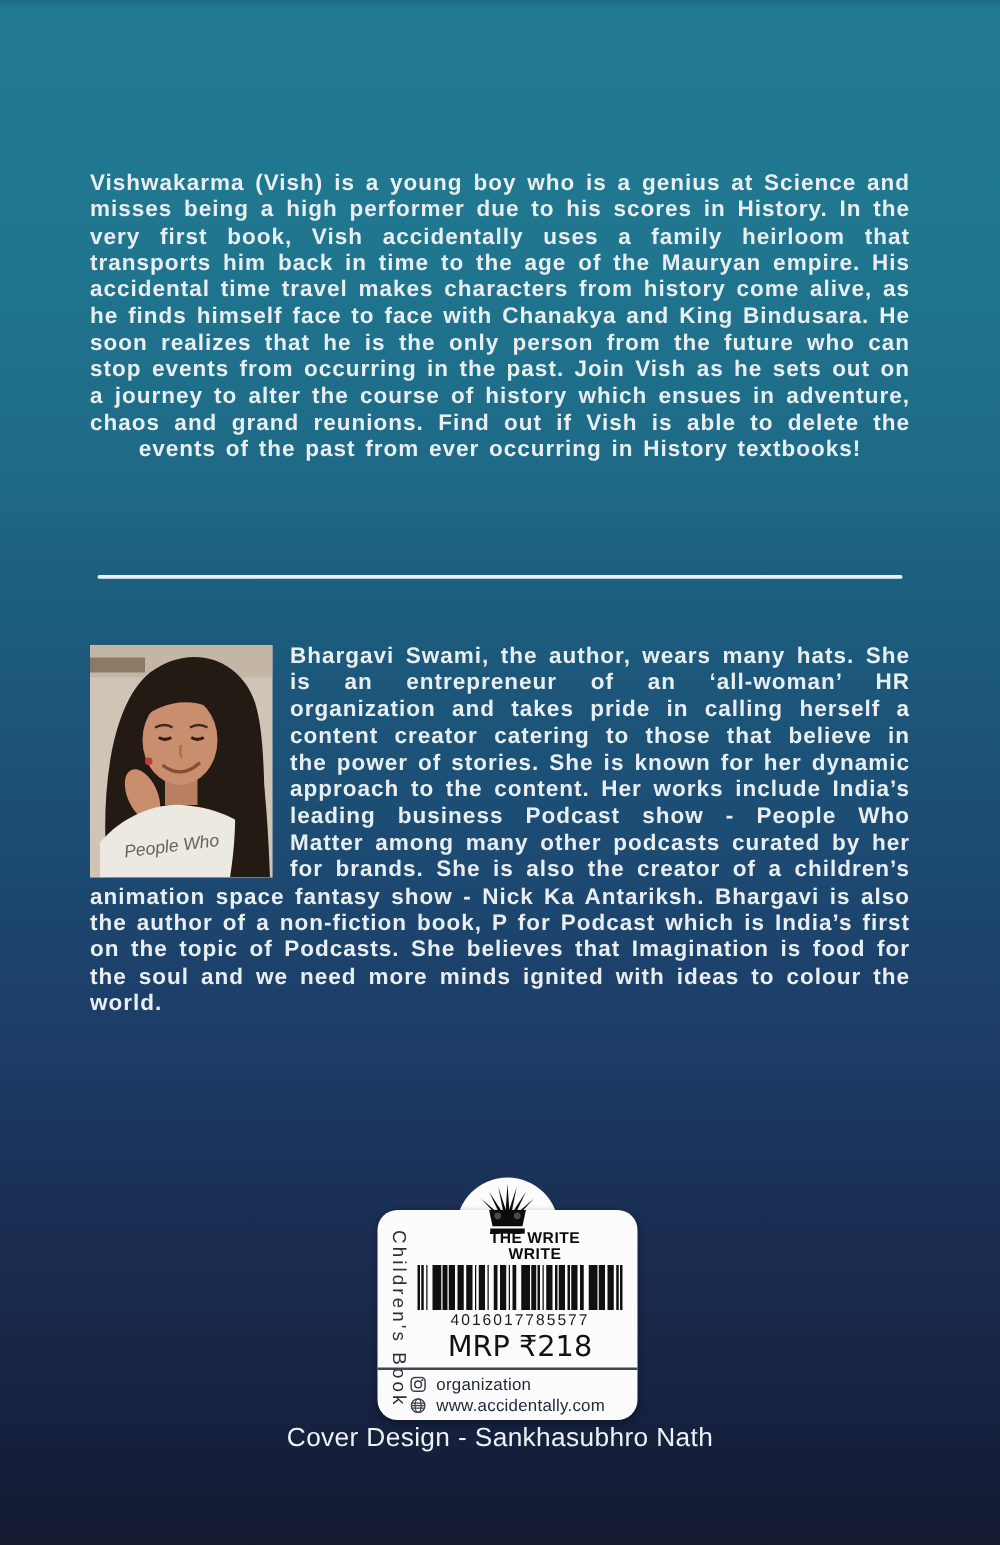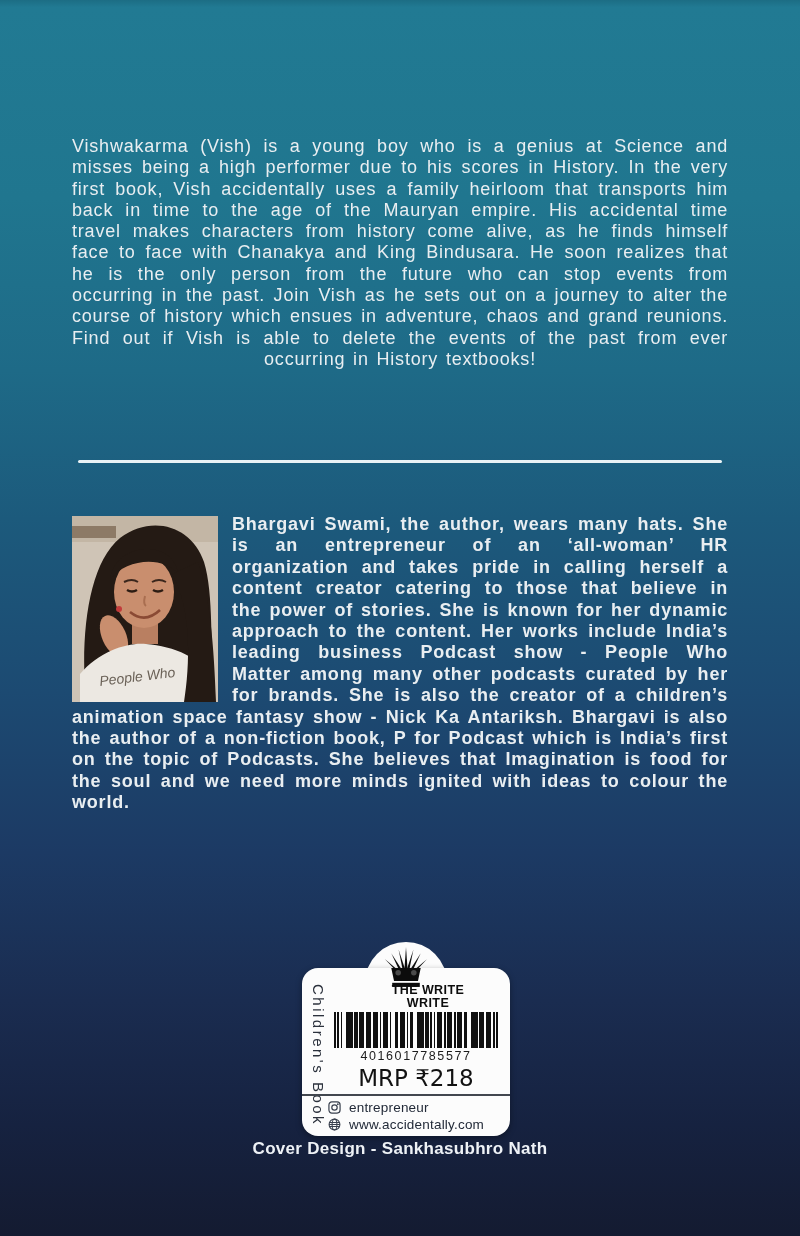--- a/index.html
+++ b/index.html
@@ -8,21 +8,21 @@
     position:relative;width:800px;height:1236px;overflow:hidden;
     font-family:"Liberation Sans","DejaVu Sans",sans-serif;
     background:linear-gradient(180deg,
       #1c6d84 0%, #217a93 0.6%, #20768f 16%, #1e6a87 30%,
       #1c5a7c 42%, #1c4a72 56%, #1c3a64 69%, #1a2c50 81%,
       #162240 91%, #141b31 100%);
   }
   
   .synopsis{
     position:absolute;left:72px;right:72px;top:136px;margin:0;
-    color:#e9eef1;font-weight:400;font-size:18px;line-height:21.3px;
+    color:#e9eef1;font-weight:700;font-size:18px;line-height:21.3px;
     letter-spacing:0.8px;word-spacing:2px;
     text-align:justify;text-align-last:center;
   }
   
   .divider{
     position:absolute;left:78px;right:78px;top:460px;height:3px;
     background:#e9f2f5;border-radius:2px;
   }
   
   .bio{position:absolute;left:72px;right:72px;top:514px;}
@@ -70,21 +70,21 @@
     font-family:"DejaVu Sans","Liberation Sans",sans-serif;
   }
   .label-divider{position:absolute;left:0;right:0;top:126px;border-top:2px solid #42474f;}
   .social{position:absolute;left:26px;top:131px;}
   .social-row{display:flex;align-items:center;height:16px;margin-bottom:1px;}
   .social-row svg{width:13px;height:13px;margin-right:8px;flex:none;}
   .social-text{color:#222a38;font-size:13.5px;letter-spacing:0.2px;}
   
   .credit{
     position:absolute;left:0;top:1139px;width:100%;text-align:center;
-    color:#eef2f6;font-weight:700;font-size:17px;letter-spacing:0.3px;
+    color:#eef2f6;font-weight:400;font-size:21px;letter-spacing:0.3px;
   }
 </style>
 </head>
 <body>
 
 <div class="page">
 
   <p class="synopsis">Vishwakarma (Vish) is a young boy who is a genius at Science and misses being a high performer due to his scores in History. In the very first book, Vish accidentally uses a family heirloom that transports him back in time to the age of the Mauryan empire. His accidental time travel makes characters from history come alive, as he finds himself face to face with Chanakya and King Bindusara. He soon realizes that he is the only person from the future who can stop events from occurring in the past. Join Vish as he sets out on a journey to alter the course of history which ensues in adventure, chaos and grand reunions. Find out if Vish is able to delete the events of the past from ever occurring in History textbooks!</p>
 
   <div class="divider"></div>
@@ -215,21 +215,21 @@
         <div class="price">MRP ₹218</div>
       </div>
       <div class="label-divider"></div>
       <div class="social">
         <div class="social-row">
           <svg viewBox="0 0 14 14">
             <rect x="1" y="1" width="12" height="12" rx="3.2" fill="none" stroke="#39404e" stroke-width="1.3"></rect>
             <circle cx="7" cy="7" r="2.9" fill="none" stroke="#39404e" stroke-width="1.3"></circle>
             <circle cx="10.6" cy="3.4" r="0.95" fill="#39404e"></circle>
           </svg>
-          <span class="social-text">entrepreneur</span>
+          <span class="social-text">organization</span>
         </div>
         <div class="social-row">
           <svg viewBox="0 0 14 14">
             <circle cx="7" cy="7" r="5.8" fill="none" stroke="#39404e" stroke-width="1.2"></circle>
             <ellipse cx="7" cy="7" rx="2.6" ry="5.8" fill="none" stroke="#39404e" stroke-width="1.1"></ellipse>
             <path d="M1.6 4.8 H12.4 M1.2 7 H12.8 M1.6 9.2 H12.4" stroke="#39404e" stroke-width="1.1" fill="none"></path>
           </svg>
           <span class="social-text">www.accidentally.com</span>
         </div>
       </div>

